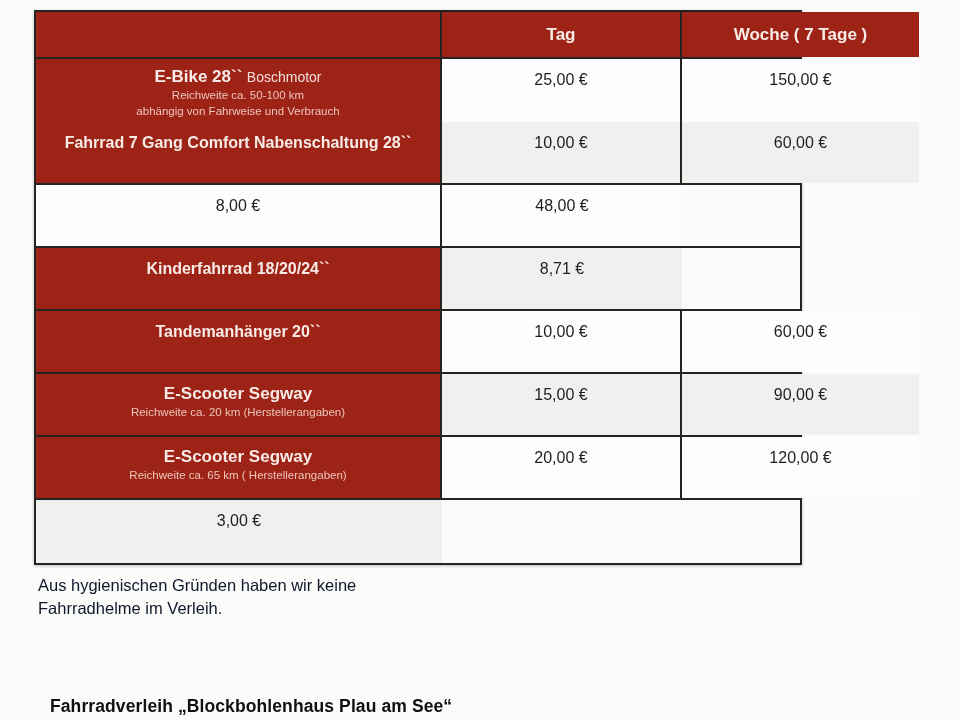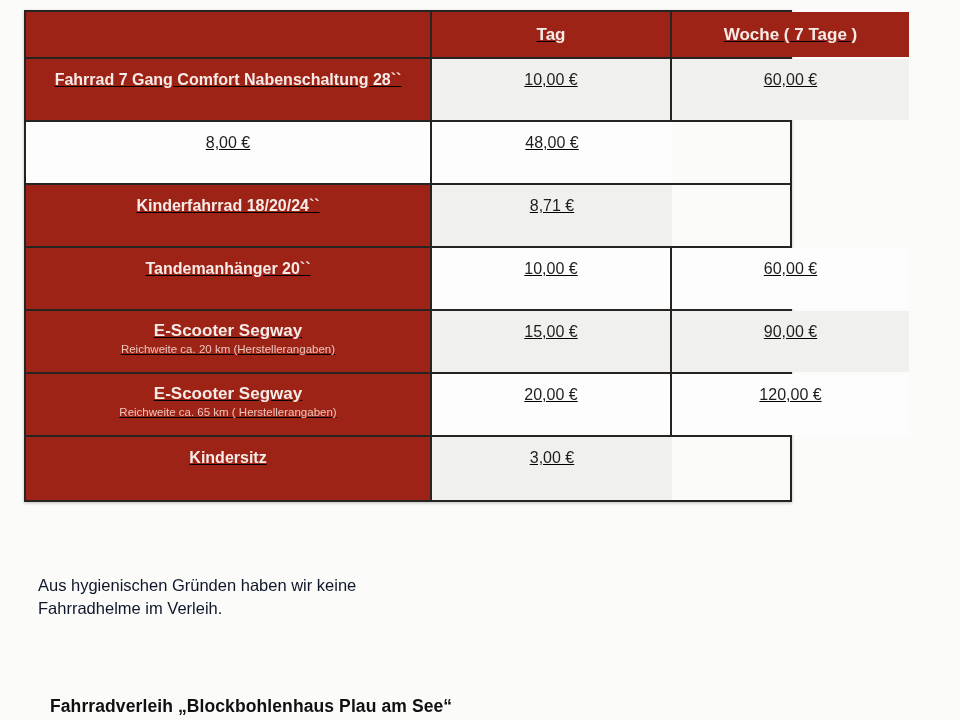--- a/index.html
+++ b/index.html
@@ -7,25 +7,24 @@
   body {
     position:relative;
     width:960px; height:720px;
     background:#fbfbfa;
     font-family:"Liberation Sans", sans-serif;
     overflow:hidden;
   }
 
   .price-table {
     position:absolute;
-    left:24px; top:10px;
+    left:34px; top:10px;
     width:768px;
     border:2px solid #262321;
     box-shadow:0 1px 3px rgba(0,0,0,0.25);
-    text-decoration:underline;
   }
   .trow {
     display:grid;
     grid-template-columns:406px 240px 237px;
     border-bottom:2px solid #262321;
   }
   .trow:last-child { border-bottom:none; }
   .tcell {
     border-right:2px solid #262321;
     text-align:center;
@@ -81,20 +80,32 @@
 <body>
 
 <div class="price-table">
 
   <div class="trow header">
     <div class="tcell redcell"></div>
     <div class="tcell redcell">Tag</div>
     <div class="tcell redcell">Woche ( 7 Tage )</div>
   </div>
 
+  <div class="trow data">
+    <div class="tcell redcell itemcell" style="padding-top:8px;">
+      <div>
+        <span class="title-big">E-Bike 28``</span>
+        <span class="suffix">Boschmotor</span>
+      </div>
+      <div class="sub">Reichweite ca. 50-100 km</div>
+      <div class="sub">abhängig von Fahrweise und Verbrauch</div>
+    </div>
+    <div class="tcell pricecell">25,00 €</div>
+    <div class="tcell pricecell">150,00 €</div>
+  </div>
 
   <div class="trow data alt">
     <div class="tcell redcell itemcell">
       <div class="title">Fahrrad 7 Gang Comfort Nabenschaltung 28``</div>
     </div>
     <div class="tcell pricecell">10,00 €</div>
     <div class="tcell pricecell">60,00 €</div>
   </div>
 
   <div class="trow data">
@@ -129,23 +140,20 @@
   <div class="trow data">
     <div class="tcell redcell itemcell" style="padding-top:10px;">
       <div class="title-big">E-Scooter Segway</div>
       <div class="sub">Reichweite ca. 65 km ( Herstellerangaben)</div>
     </div>
     <div class="tcell pricecell">20,00 €</div>
     <div class="tcell pricecell">120,00 €</div>
   </div>
 
   <div class="trow data alt">
-    <div class="tcell redcell itemcell">
-      <div class="title">Kindersitz</div>
-    </div>
     <div class="tcell pricecell">3,00 €</div>
   </div>
 
 </div>
 
 <div class="hygiene-note">
   <div>Aus hygienischen Gründen haben wir keine</div>
   <div>Fahrradhelme im Verleih.</div>
 </div>
 

